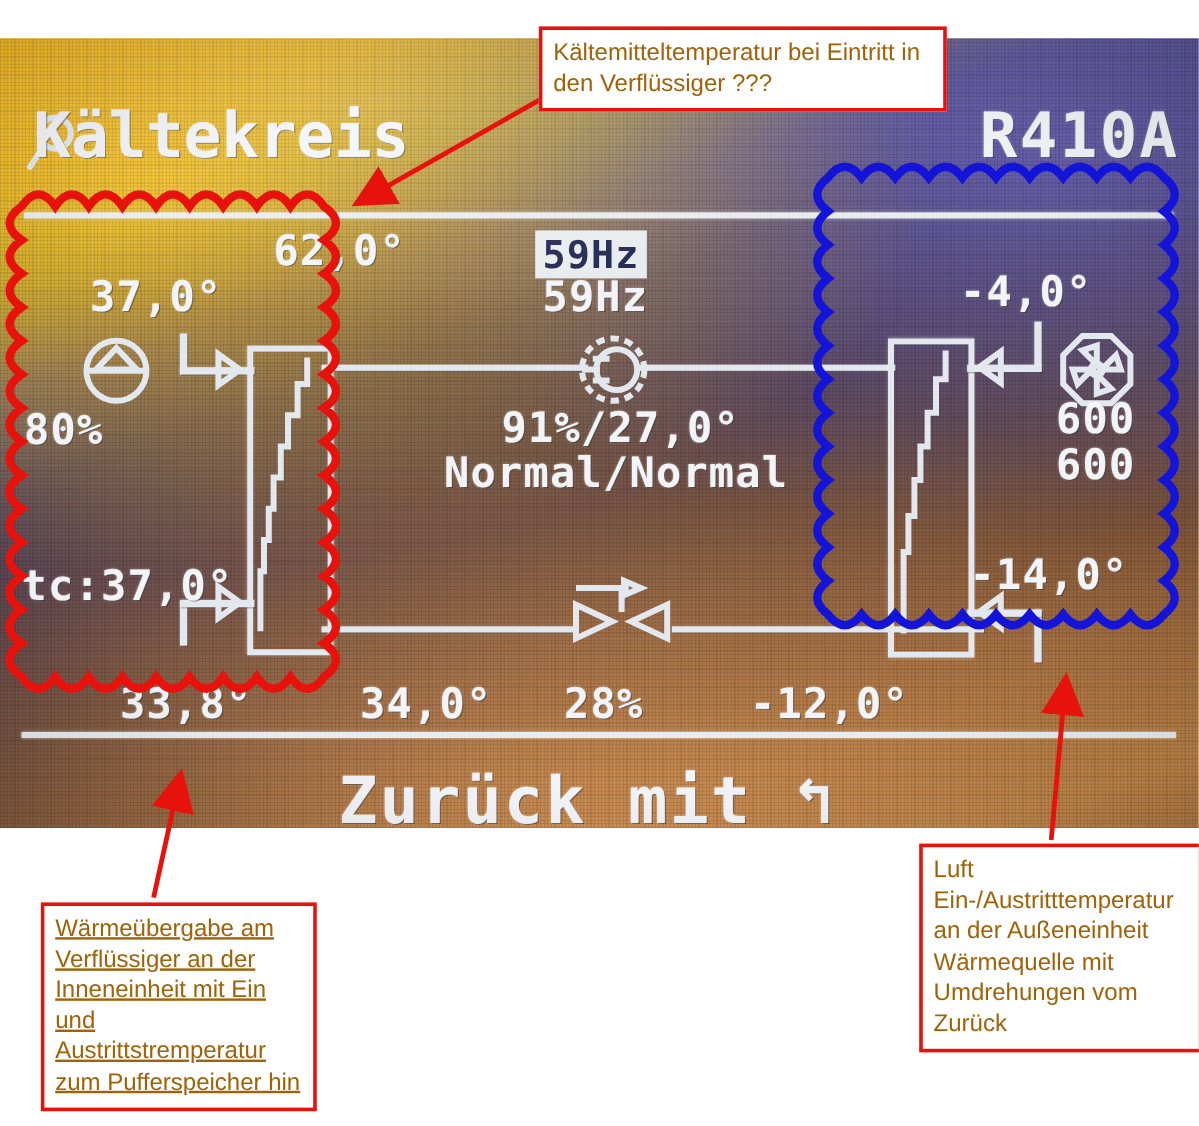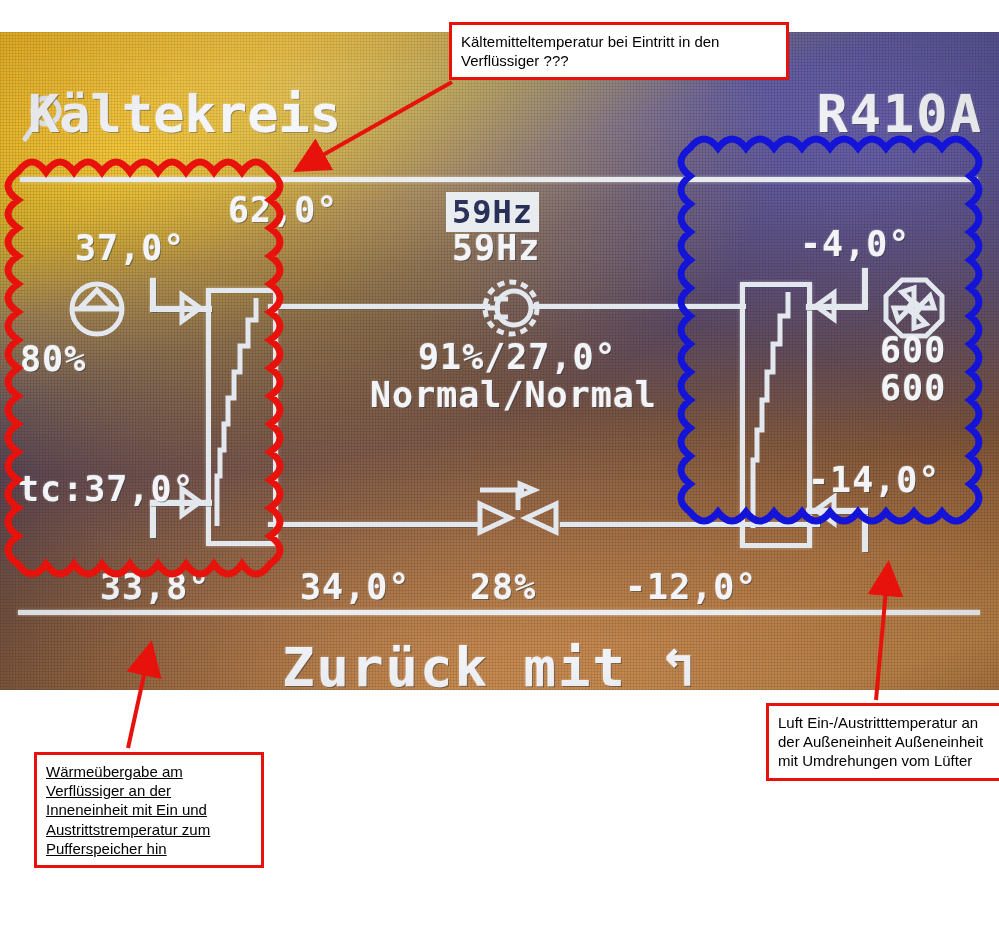--- a/index.html
+++ b/index.html
@@ -87,21 +87,21 @@
   .hx{position:absolute;z-index:2;border:5px solid #e3e7ee;background:transparent;
       box-shadow:0 0 3px rgba(255,255,255,.45);}
 
   svg.ico{position:absolute;z-index:2;overflow:visible;}
   svg.ico path, svg.ico circle, svg.ico polygon, svg.ico line, svg.ico polyline, svg.ico rect{
     stroke:#e3e7ee;fill:none;stroke-width:5;
   }
 
   
   .callout{position:absolute;z-index:12;background:#ffffff;border:3px solid #e8120c;
-           color:#000000;font-size:15px;line-height:1.28;padding:7px 9px;}
+           color:#a16207;font-size:20px;line-height:1.28;padding:7px 9px;}
   #callout-top{left:449px;top:22px;width:316px;}
   #callout-left{left:34px;top:752px;width:206px;text-decoration:underline;}
   #callout-right{left:766px;top:703px;width:212px;}
 
   svg#overlay{position:absolute;left:0;top:0;width:999px;height:938px;z-index:11;
               pointer-events:none;overflow:visible;}
 </style>
 </head>
 <body>
 
@@ -237,14 +237,14 @@
 </svg>
 
 <div class="callout" id="callout-top">
   <span>Kältemitteltemperatur bei Eintritt in den Verflüssiger ???</span>
 </div>
 <div class="callout" id="callout-left">
   <span>Wärmeübergabe am Verflüssiger an der Inneneinheit
 mit Ein und Austrittstremperatur zum Pufferspeicher hin</span>
 </div>
 <div class="callout" id="callout-right">
-  <span>Luft Ein-/Austritttemperatur an der Außeneinheit Außeneinheit mit Umdrehungen vom Lüfter</span>
+  <span>Luft Ein-/Austritttemperatur an der Außeneinheit Wärmequelle mit Umdrehungen vom Zurück</span>
 </div>
 
 </body></html>

